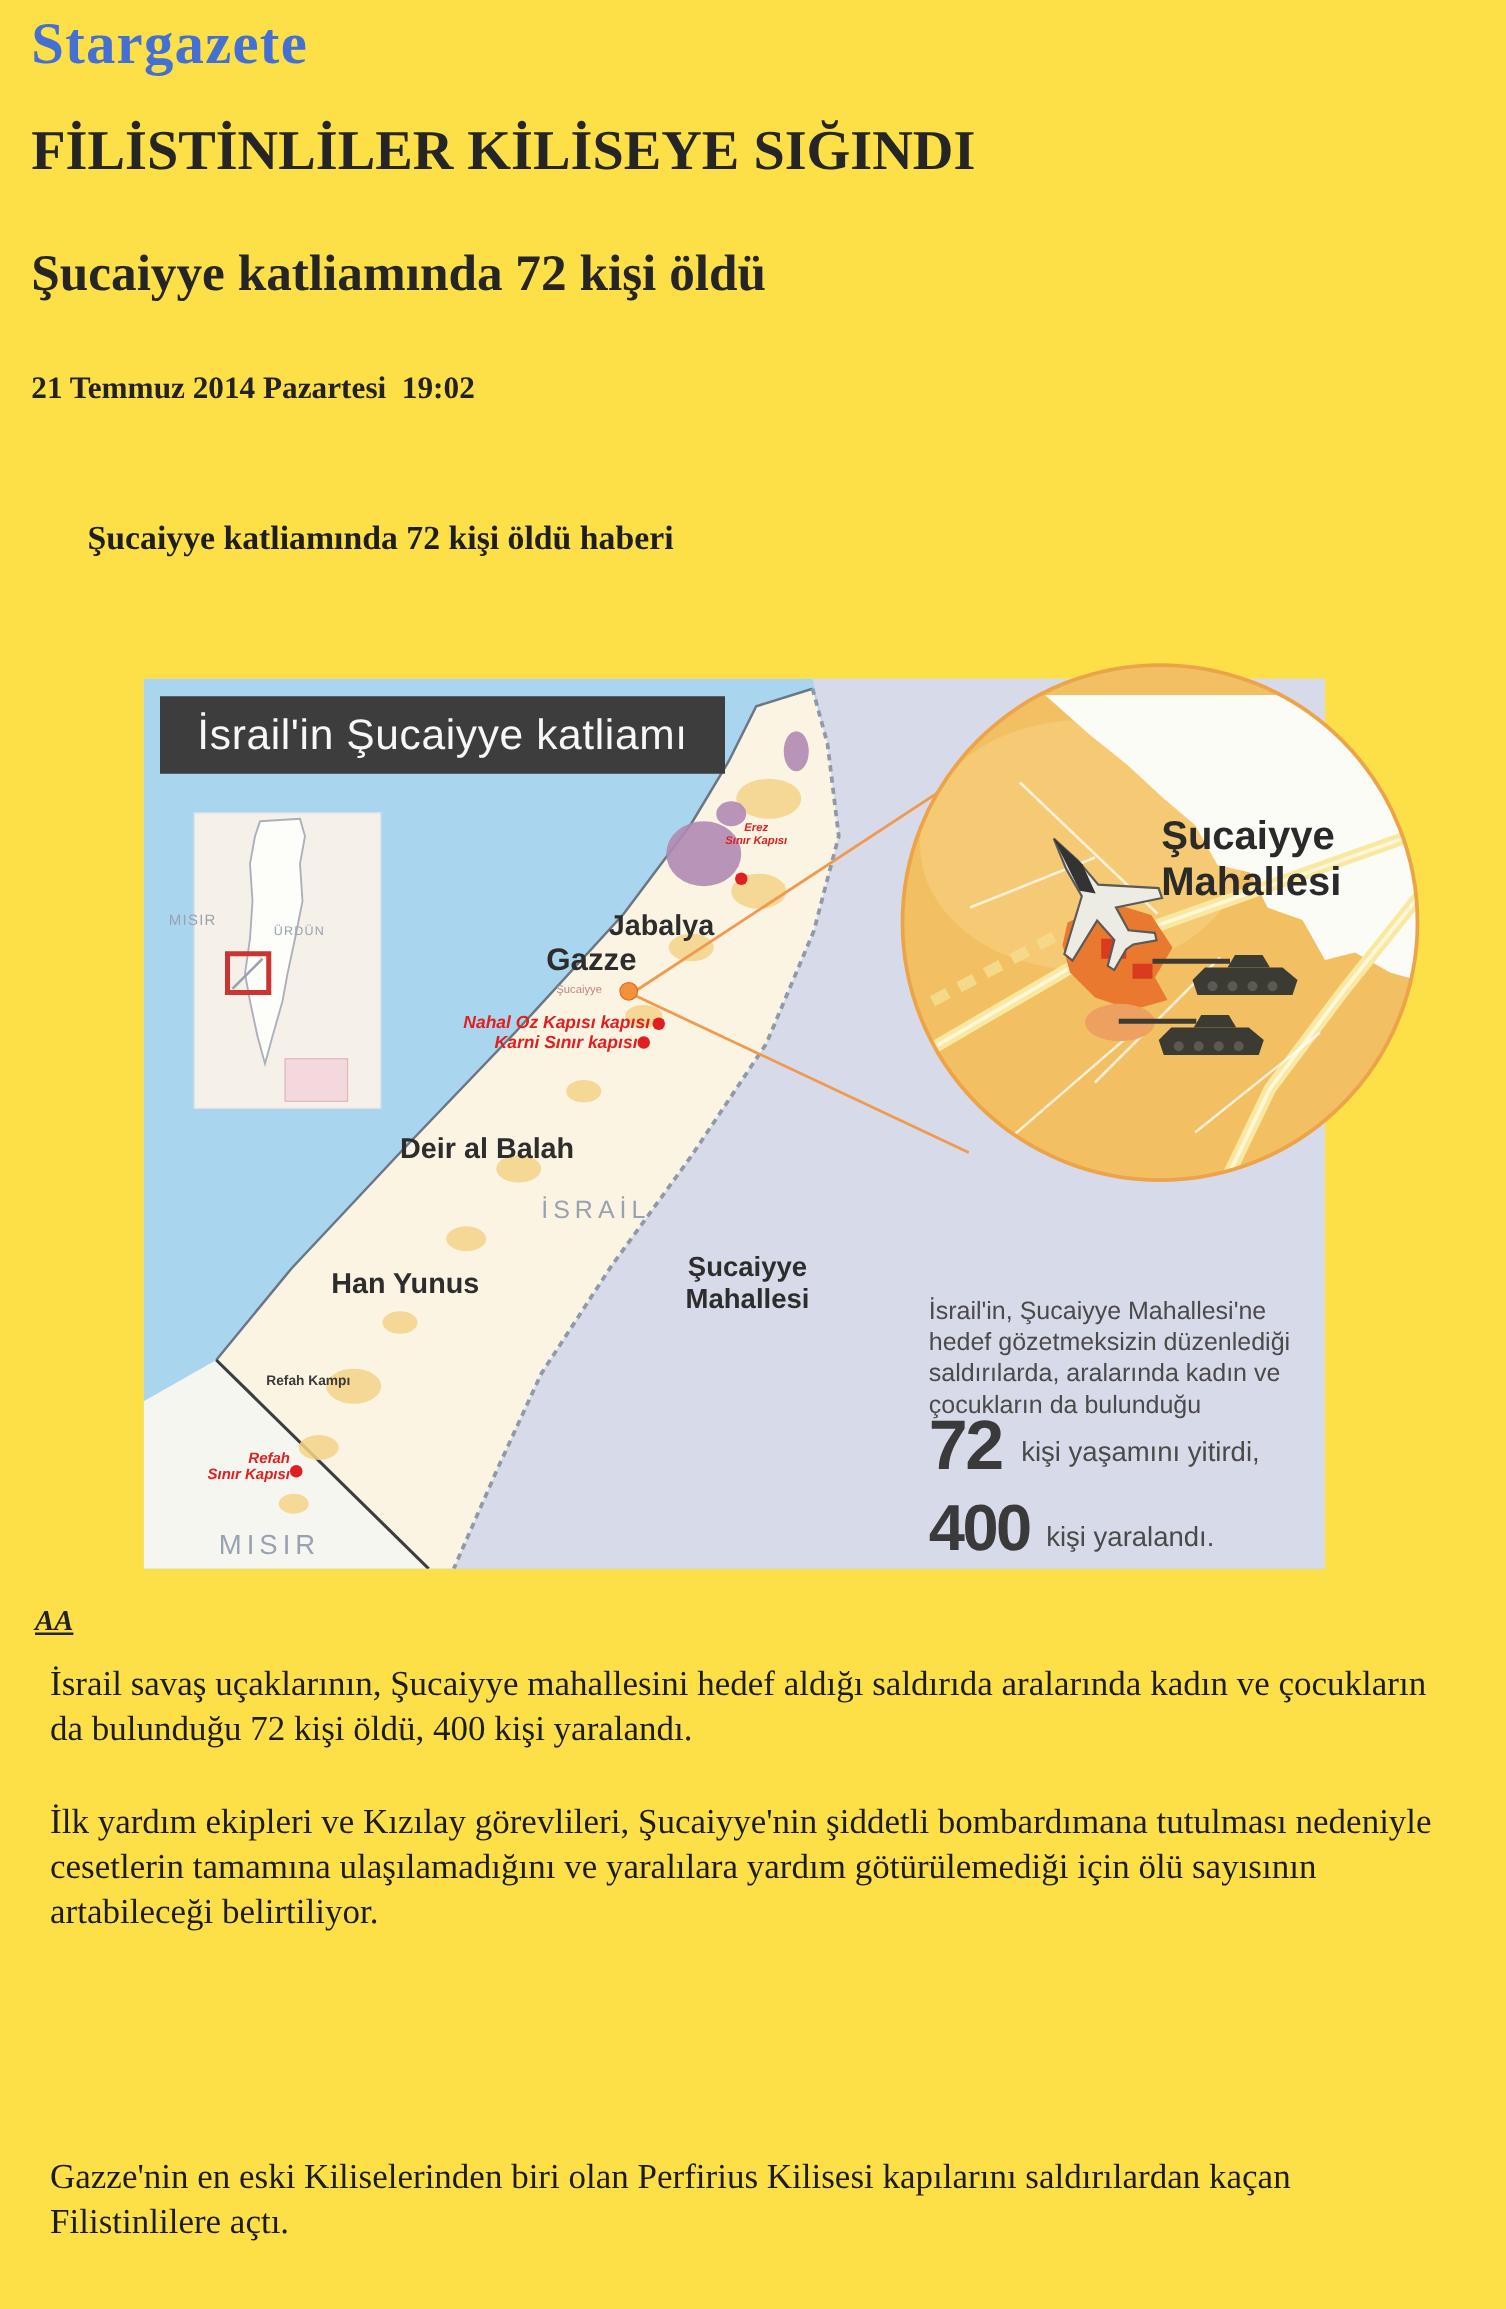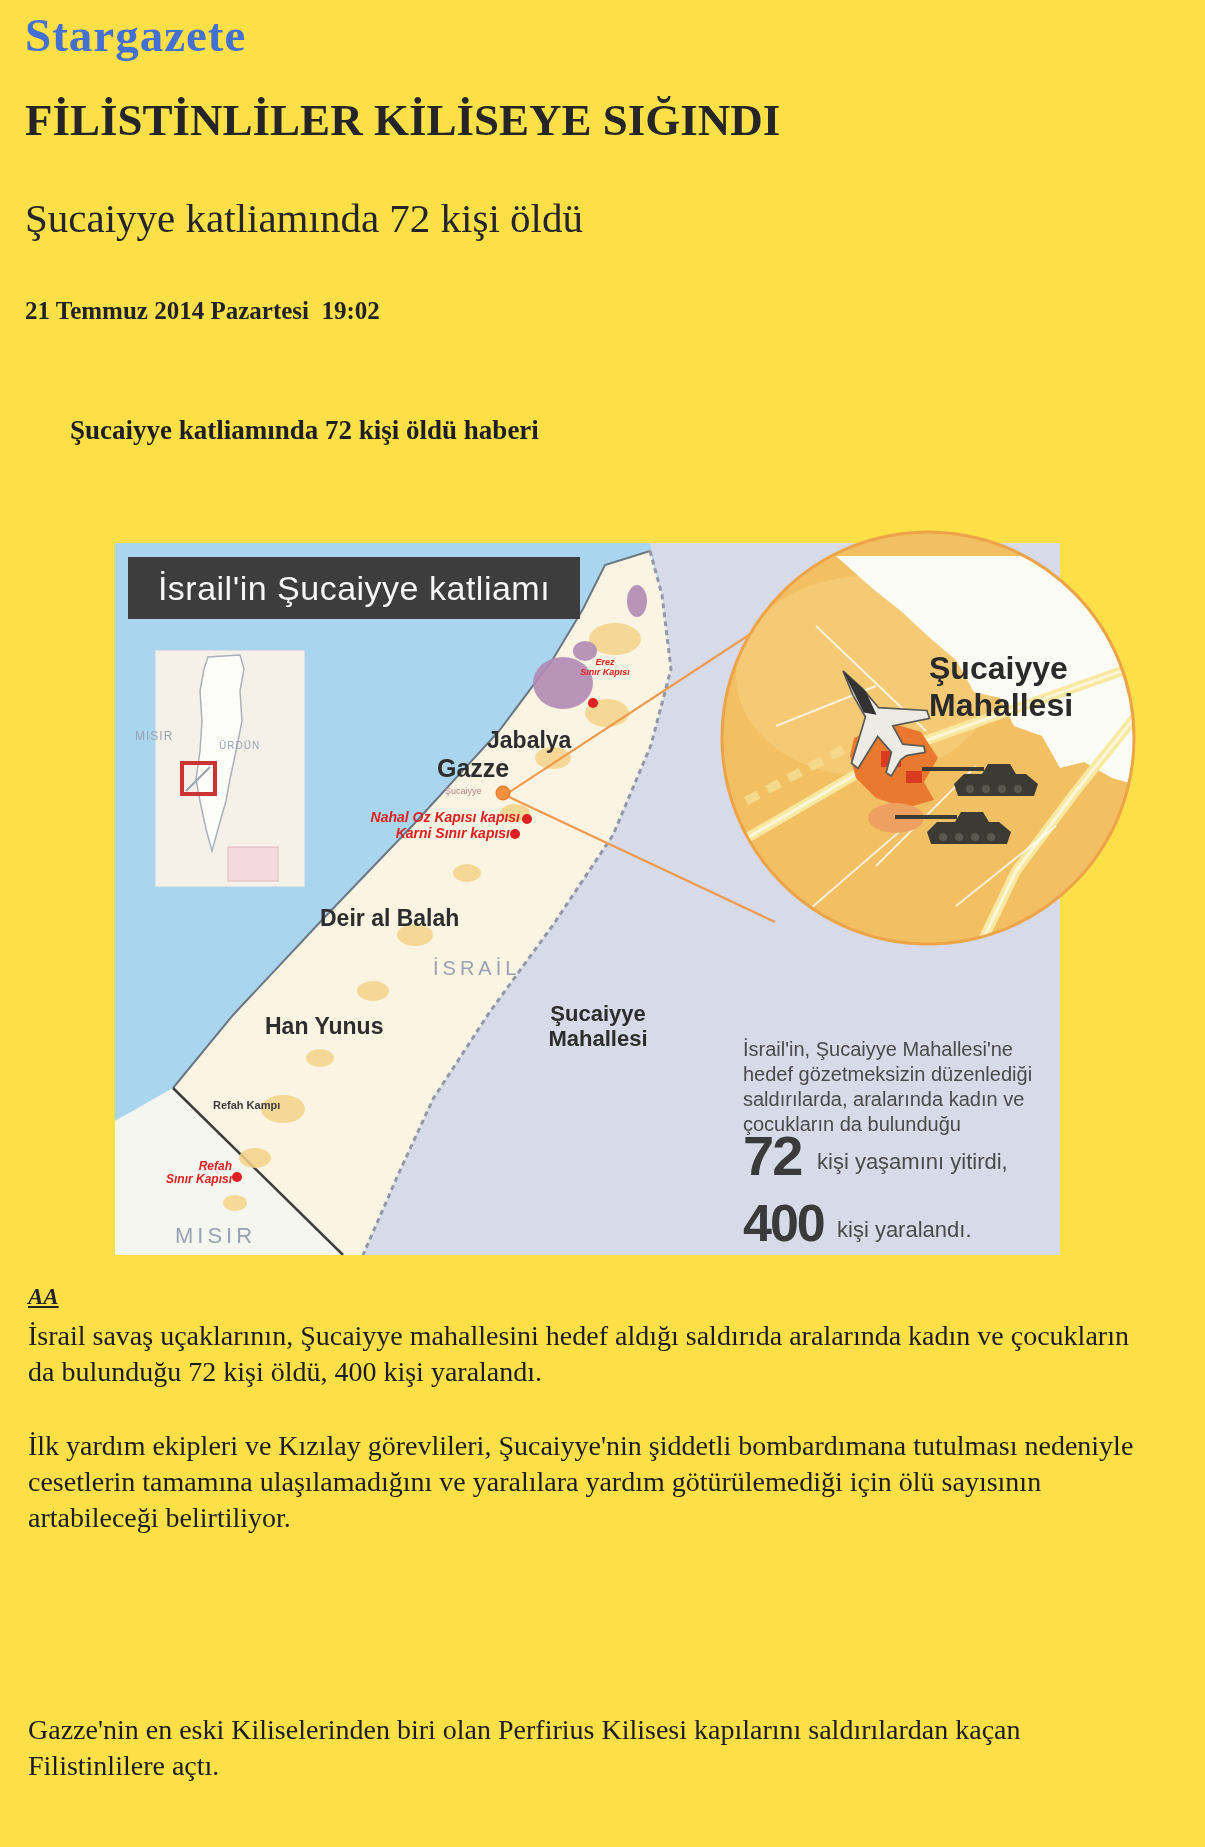--- a/index.html
+++ b/index.html
@@ -3,21 +3,21 @@
 <meta charset="utf-8">
 <style>
   html,body{margin:0;padding:0;background:#e9e9e9;}
   .page{position:relative;width:1205px;height:1847px;background:#fde047;overflow:hidden;
         font-family:"Liberation Serif",serif;color:#1c1c1c;}
   .abs{position:absolute;}
 
   .brand{left:25px;top:8px;font-weight:bold;font-size:47px;letter-spacing:1px;
          color:var(--accent_blue,#4470d4);}
   .headline{left:25px;top:94px;font-weight:bold;font-size:45px;color:#252525;margin:0;}
-  .subheadline{left:25px;top:194px;font-weight:normal;font-size:41px;color:#252525;margin:0;}
+  .subheadline{left:25px;top:194px;font-weight:bold;font-size:41px;color:#252525;margin:0;}
   .dateline{left:25px;top:297px;font-weight:bold;font-size:25px;white-space:pre-wrap;color:#222;}
   .lead-title{left:30px;top:415px;font-weight:bold;font-size:27px;color:#1e1e1e;margin-left:40px;}
   .lead-text{left:25px;top:449px;width:1108px;font-weight:bold;font-size:27px;line-height:35px;color:#1e1e1e;}
 
   
   .infographic{left:115px;top:543px;width:945px;height:712px;background:var(--panel_blue,#c7dff2);
                font-family:"Liberation Sans",sans-serif;}
   .map-bg{left:0;top:0;}
   .map-title{left:13px;top:14px;width:452px;height:62px;background:var(--title_bar,#3d3d3d);
              color:#f7f7f7;font-size:34px;line-height:62px;text-align:center;letter-spacing:0.5px;}
@@ -49,21 +49,21 @@
   .deaths-value{left:628px;top:580px;font-size:56px;}
   .deaths-label{left:702px;top:606px;font-size:22px;color:#4a4a4a;}
   .wounded-value{left:628px;top:650px;font-size:52px;}
   .wounded-label{left:722px;top:674px;font-size:22px;color:#4a4a4a;}
 
   .circle-inset{left:601px;top:-17px;width:424px;height:424px;}
   .circle-label{left:213px;top:124px;width:178px;font-weight:bold;font-size:32px;line-height:37px;color:#2a2a2a;}
 
   
   .credit{left:28px;top:1284px;font-weight:bold;font-style:italic;font-size:23px;text-decoration:underline;color:#222;}
-  .para{left:28px;width:1115px;font-size:28px;line-height:36px;color:#1c1c1c;margin:0;}
+  .para{left:28px;width:1115px;font-size:28px;line-height:36px;color:#1c1c1c;margin:12px;}
   .p1{top:1318px;}.p2{top:1428px;}.p3{top:1568px;}.p4{top:1712px;}
 </style>
 </head>
 <body>
 
 <div class="page">
 
   <div class="abs brand">Stargazete</div>
   <h1 class="abs headline">FİLİSTİNLİLER KİLİSEYE SIĞINDI</h1>
   <h2 class="abs subheadline">Şucaiyye katliamında 72 kişi öldü</h2>

